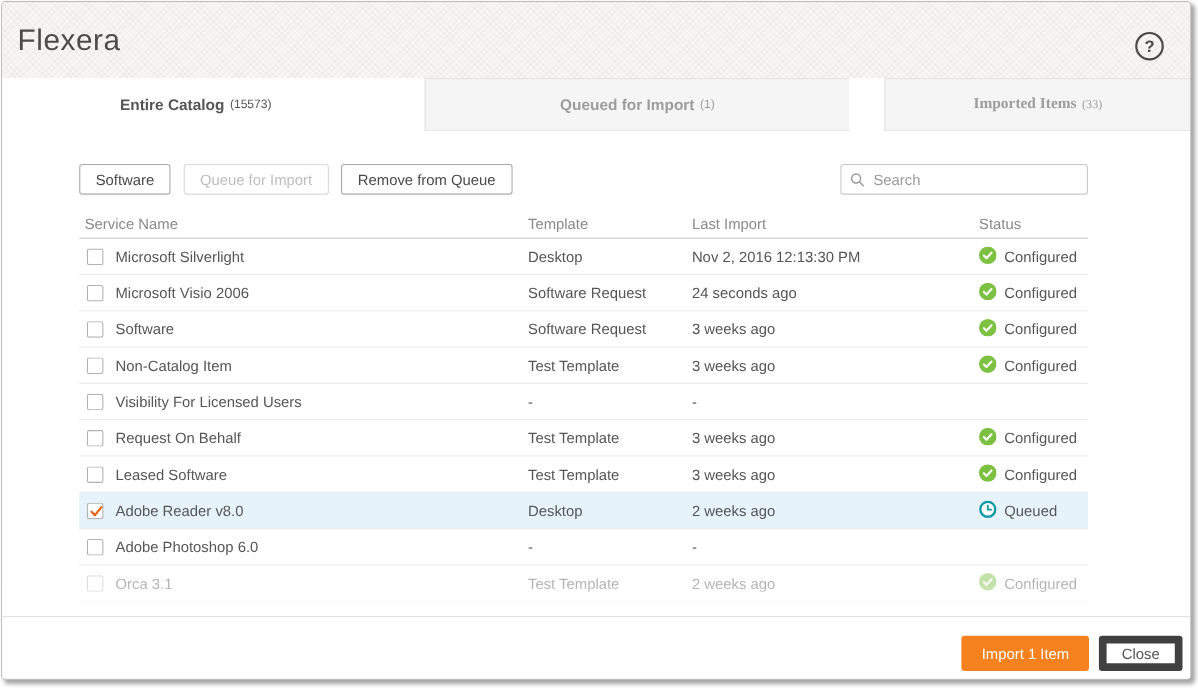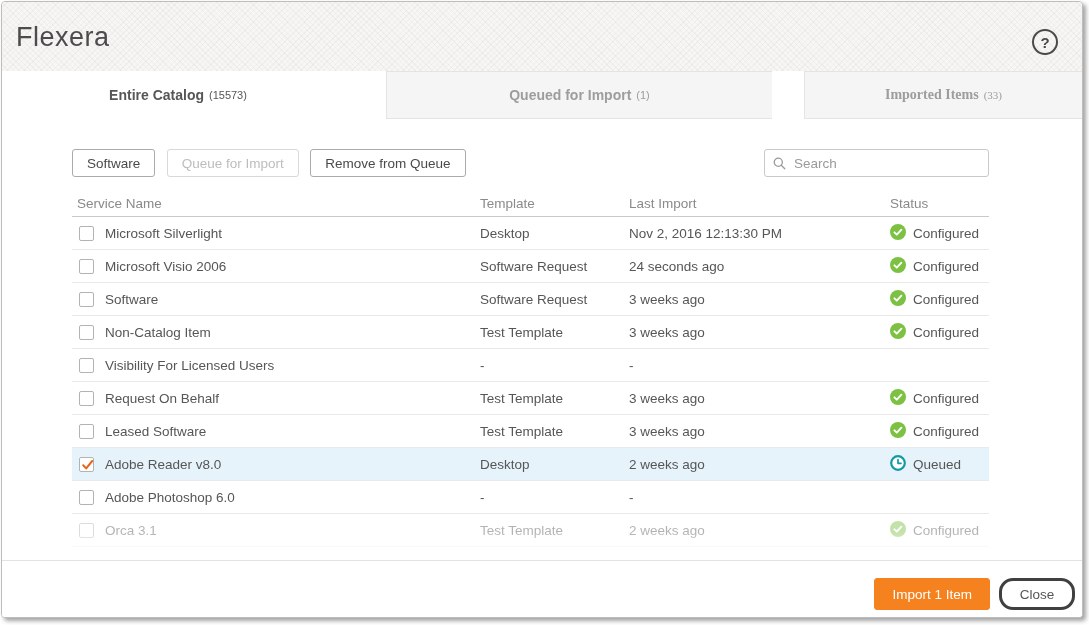--- a/index.html
+++ b/index.html
@@ -102,21 +102,21 @@
     border-top:1px solid #e2e2e2; background:#fff;
   }
   .btn-import {
     position:absolute; right:92px; top:17px; height:32px; padding:0 17px;
     background:#f6821f; border:1px solid #f6821f; border-radius:3px;
     color:#fff; font-weight:normal; font-size:13.5px; cursor:pointer;
     font-family:"Liberation Sans", sans-serif;
   }
   .btn-close {
     position:absolute; right:7px; top:17px; height:32px; width:76px;
-    background:#fff; border:3px solid #404040; border-radius:14px;
+    background:#fff; border:7px solid #404040; border-radius:3px;
     color:#555; font-size:13.5px; cursor:pointer;
     font-family:"Liberation Sans", sans-serif;
   }
 </style>
 </head>
 <body>
 
 <div class="window">
 
   <div class="header">

